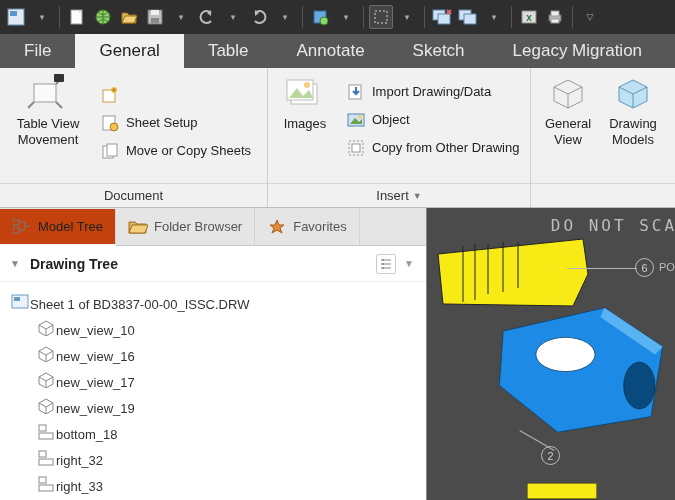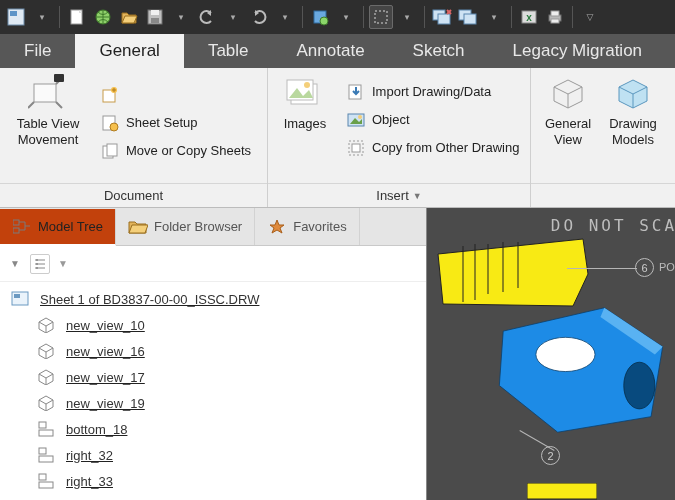--- a/index.html
+++ b/index.html
@@ -31,21 +31,21 @@
 
   
   .lower { display:flex; height: calc(500px - 34px - 34px - 140px); }
   .side { width: 427px; background:#fff; border-right:1px solid #888; display:flex; flex-direction:column; }
   .side-tabs { height:38px; background:#e5e5e5; display:flex; align-items:stretch; border-bottom:1px solid #c9c9c9; }
   .side-tab { display:flex; align-items:center; gap:6px; padding:0 12px; cursor:pointer; color:#555; font-size:13px; border-right:1px solid #d2d2d2; }
   .side-tab.active { background:#c2410c; color:#222; border-bottom:2px solid #fff; position:relative; top:1px; }
   .tree-head { height:36px; display:flex; align-items:center; gap:8px; padding:0 10px; border-bottom:1px solid #eee; }
   .tree-head .title { font-weight:bold; font-size:14px; flex:1; }
   .tree { overflow:auto; flex:1; padding:4px 0; }
-  .tree-row { display:flex; align-items:center; height:26px; padding-left:10px; gap:10px; cursor:pointer;text-decoration:underline; }
+  .tree-row { display:flex; align-items:flex-end; height:26px; padding-left:10px; gap:0; cursor:pointer; }
   .tree-row.child { padding-left:36px; }
   .tree-row .txt { font-size:13px; color:#333; }
   .caret { width:12px; color:#888; font-size:10px; }
 
   
   .canvas { flex:1; background:#4b4b4b; position:relative; overflow:hidden; }
   .watermark { position:absolute; top:8px; right:-40px; color:#bdbdbd; font-family:monospace; letter-spacing:3px; font-size:16px; }
   .model-yellow { position:absolute; left:6px; top:26px; width:160px; height:78px; }
   .model-blue   { position:absolute; left:44px; top:92px; width:220px; height:140px; }
   .balloon { position:absolute; width:19px; height:19px; border:1px solid #bbb; border-radius:50%; display:flex; align-items:center; justify-content:center; color:#ccc; font-size:11px; background:transparent; }
@@ -311,20 +311,21 @@
           <svg width="16" height="16">
               <polygon points="8,1 10,6 15,6 11,9 13,14 8,11 3,14 5,9 1,6 6,6" fill="#e08a3c" stroke="#a85e1a"></polygon>
             </svg>
         </span>
         <span>Favorites</span>
       </div>
     </div>
 
     <div class="tree-head">
       <span class="caret">▼</span>
+      <span class="title">Drawing Tree</span>
       <span class="ico16" style="border:1px solid #ccc;border-radius:2px;background:#fff">
         <svg width="14" height="14">
             <line x1="2" y1="3" x2="12" y2="3" stroke="#888"></line>
             <line x1="2" y1="7" x2="12" y2="7" stroke="#888"></line>
             <line x1="2" y1="11" x2="12" y2="11" stroke="#888"></line>
             <circle cx="4" cy="3" r="1" fill="#888"></circle>
             <circle cx="4" cy="7" r="1" fill="#888"></circle>
             <circle cx="4" cy="11" r="1" fill="#888"></circle>
           </svg>
       </span>

